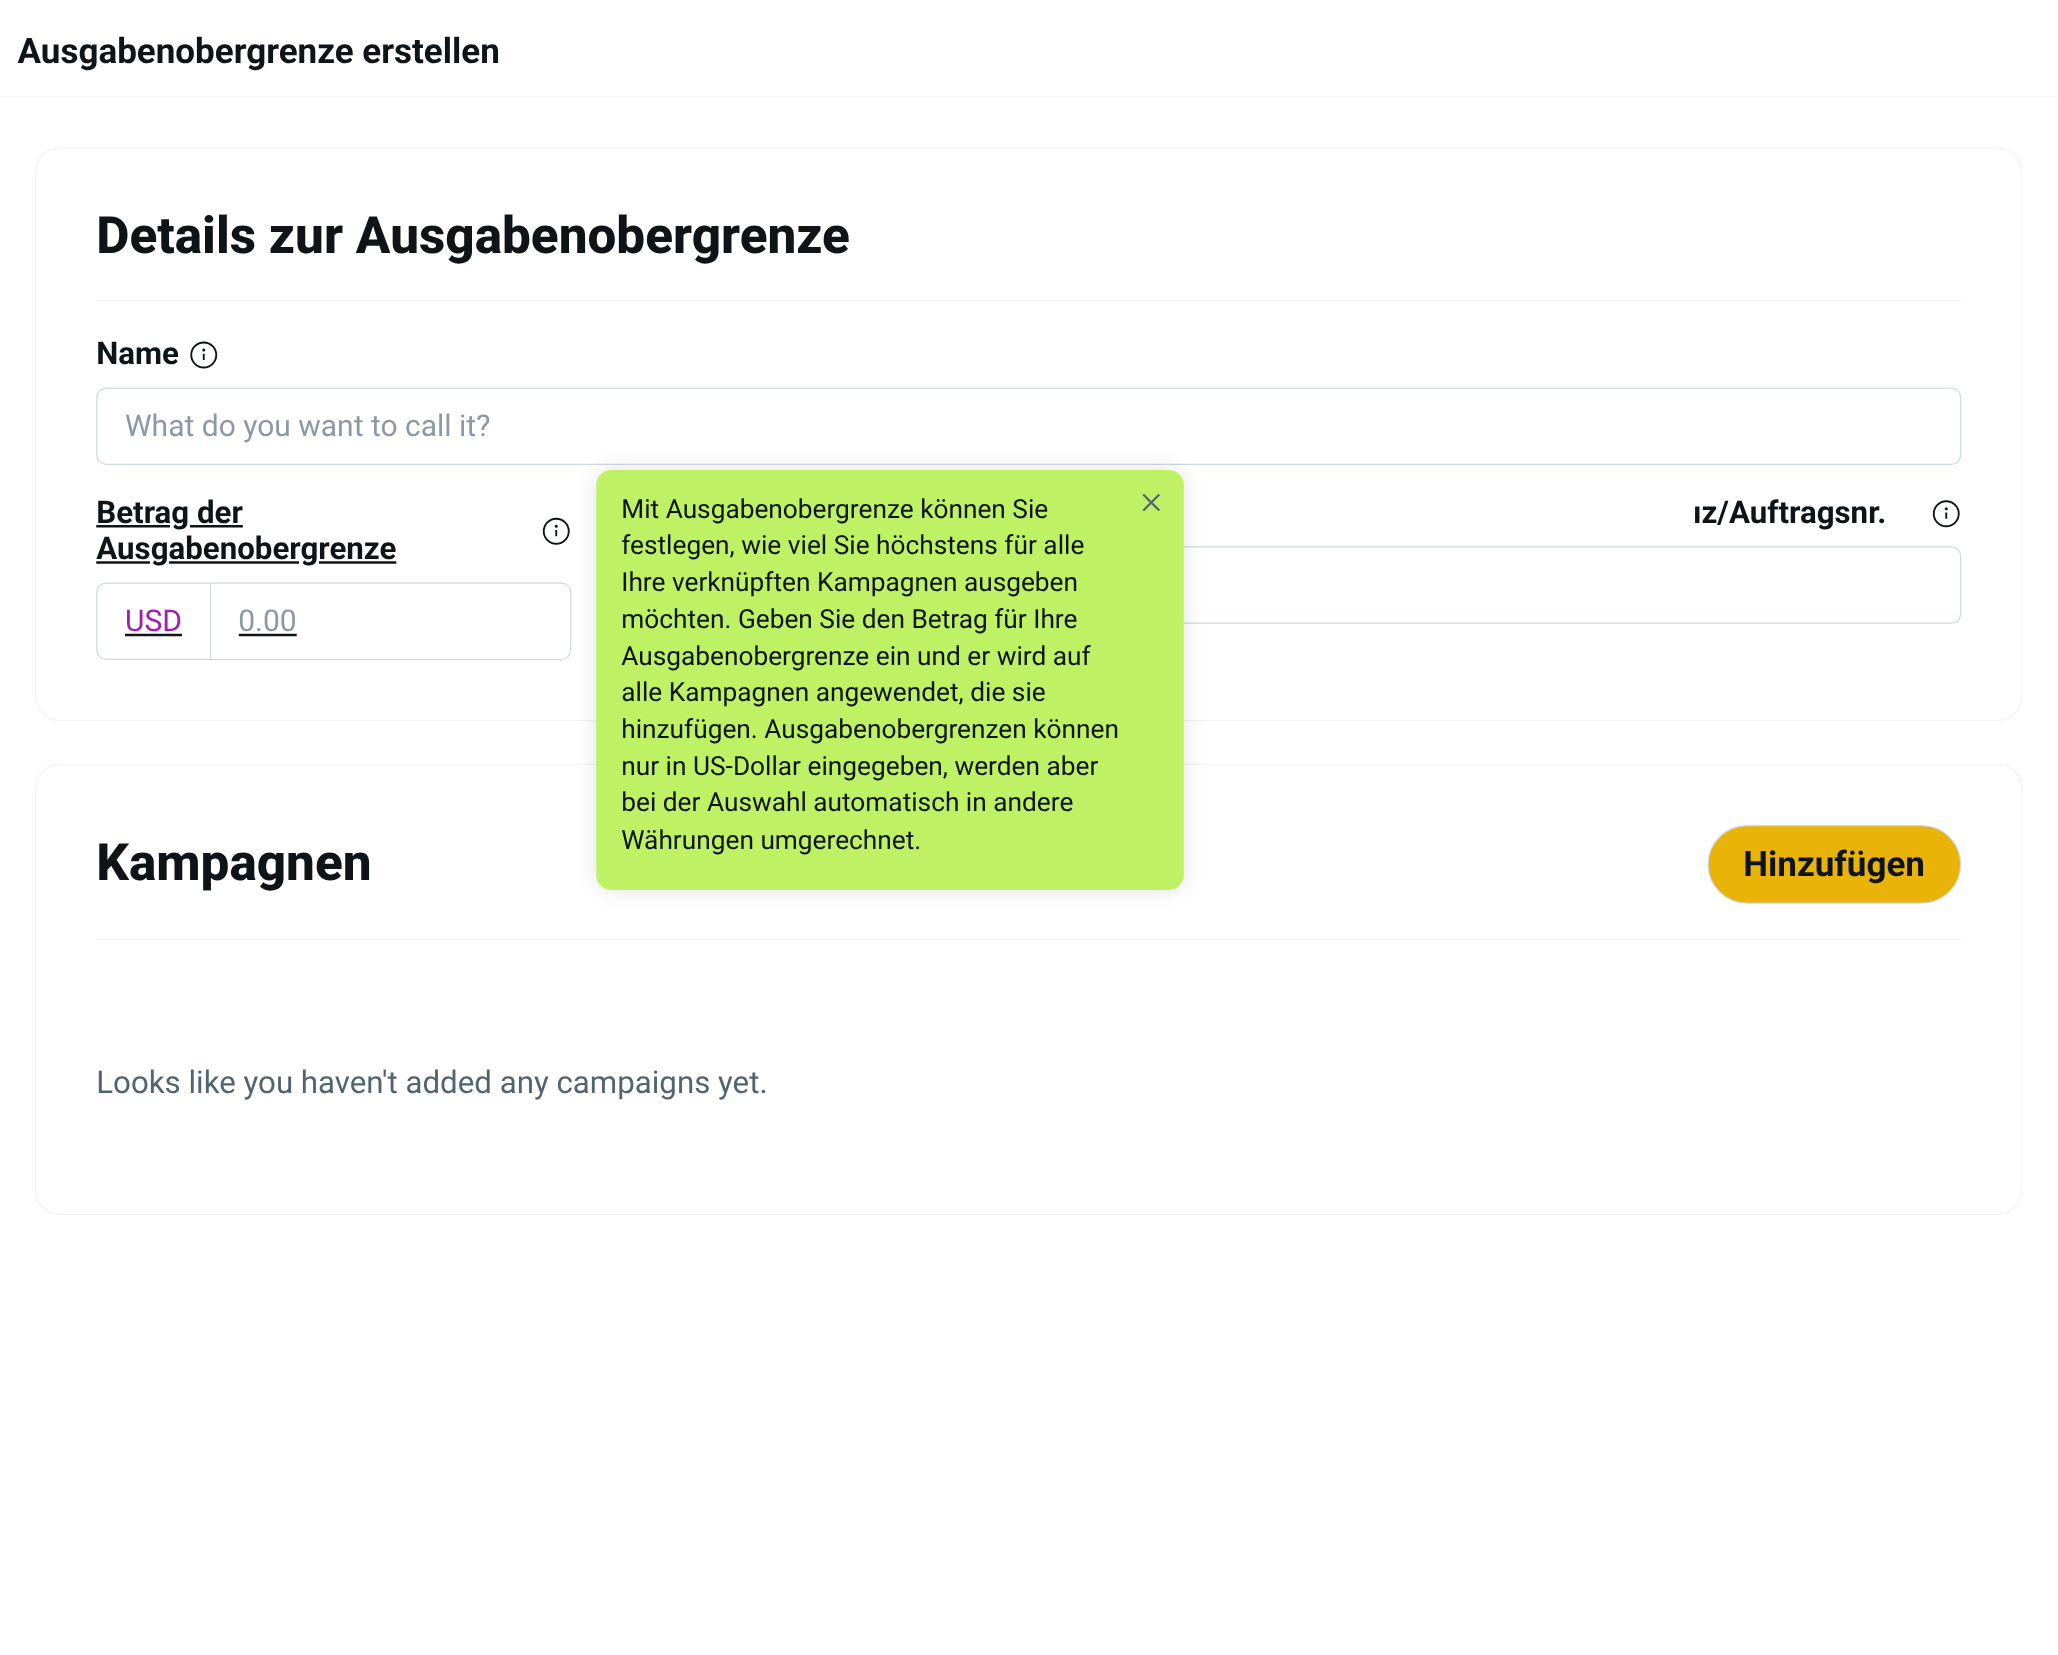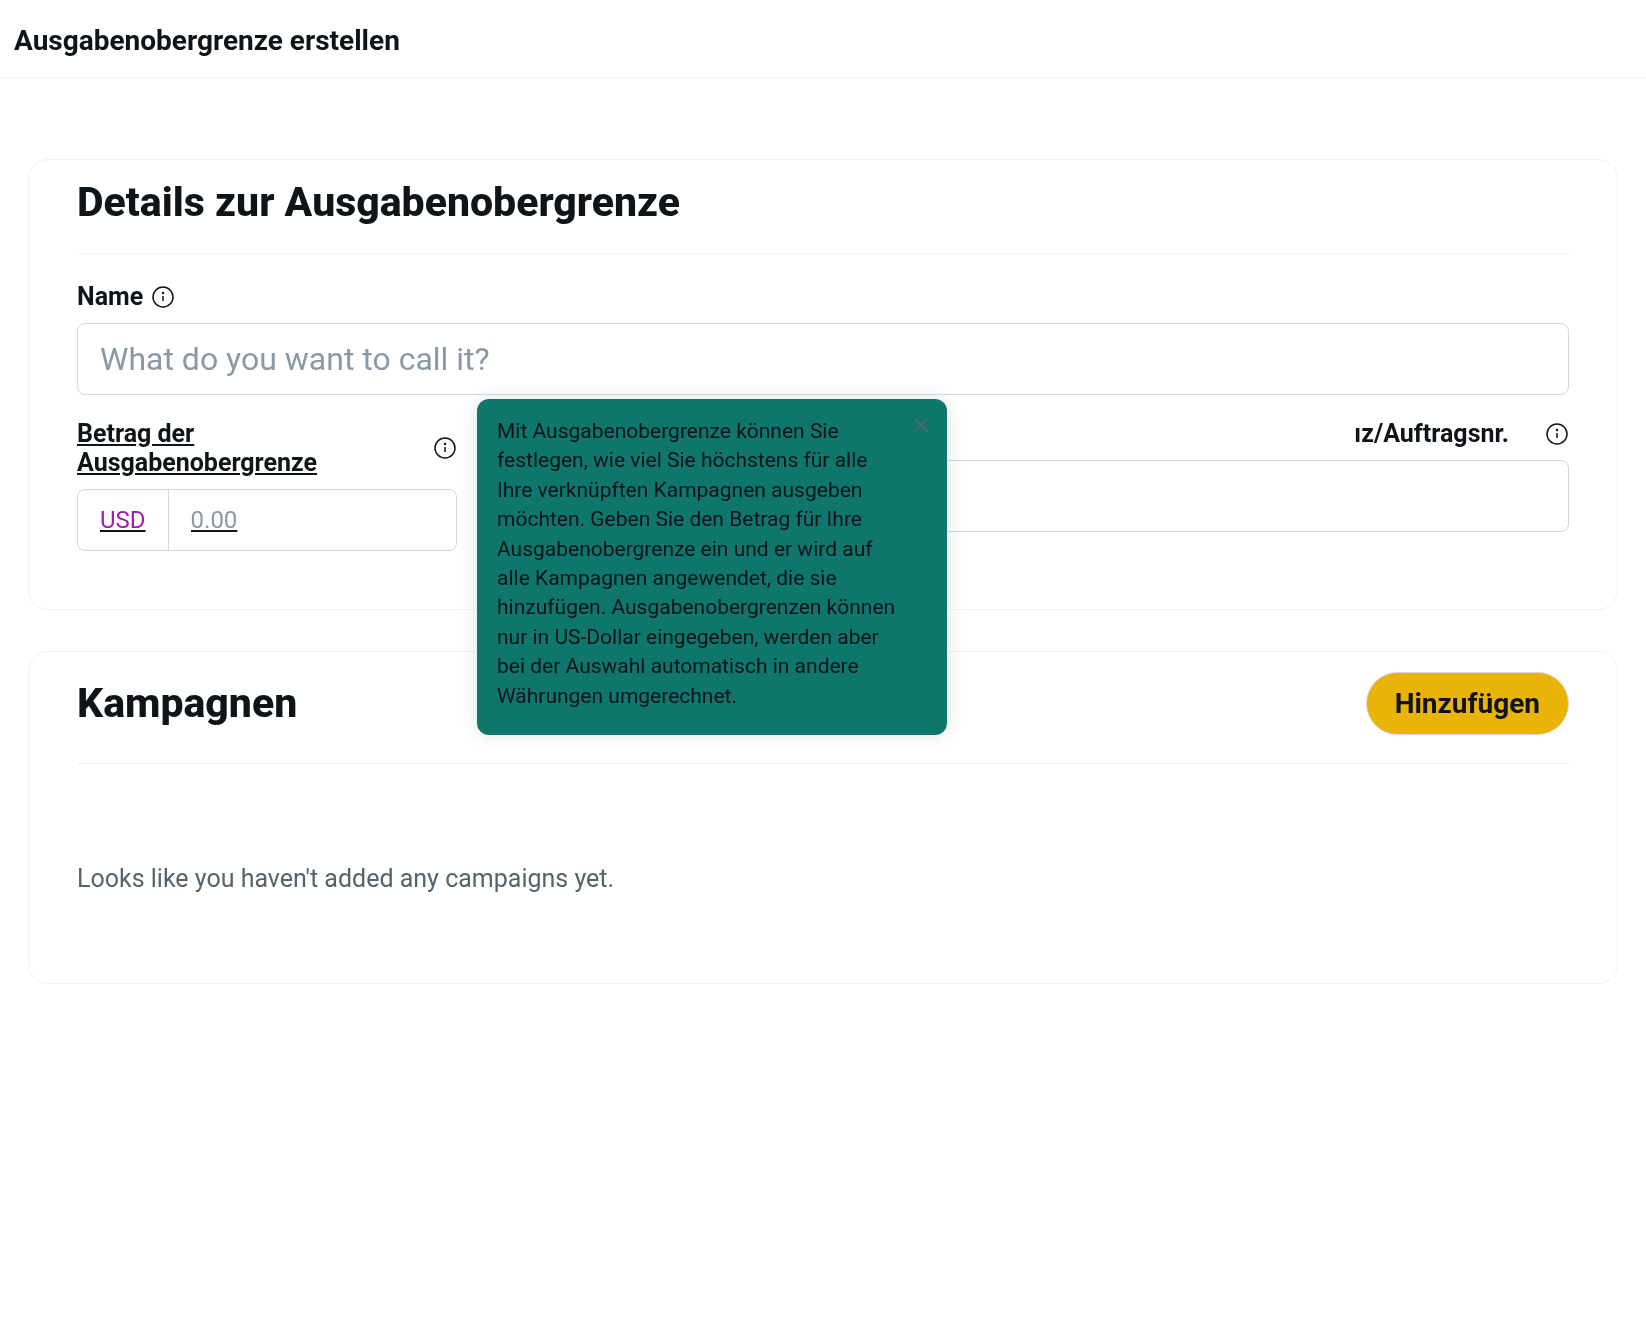--- a/index.html
+++ b/index.html
@@ -17,24 +17,23 @@
       border-bottom: 1px solid #eff3f4;
       font-size: 28px;
       font-weight: 700;
     }
     .content-area {
       padding: 40px 28px 28px 28px;
     }
     .card {
       border: 1px solid #eff3f4;
       border-radius: 20px;
-      padding: 20px 48px 40px 48px;
+      padding: 48px 48px 40px 48px;
       margin-bottom: 34px;
       position: relative;
-      margin-top: 41px;
     }
     .card-header-row {
       display: flex;
       justify-content: space-between;
       align-items: center;
       padding-bottom: 28px;
       border-bottom: 1px solid #eff3f4;
       margin-bottom: 28px;
       gap: 33px;
     }
@@ -74,21 +73,21 @@
       height: 24px;
       stroke: #0f1419;
       stroke-width: 1.5;
       fill: none;
     }
     .text-input {
       width: 100%;
       border: 1px solid #cfd9de;
       border-radius: 8px;
       padding: 16px 22px;
-      font-size: 32px;
+      font-size: 24px;
       font-family: inherit;
       color: #0f1419;
       background: #fff;
     }
     .text-input::placeholder {
       color: #8b98a5;
     }
     .row-two-cols {
       display: flex;
       gap: 12px;
@@ -137,21 +136,21 @@
     .helper-text {
       margin-top: 12px;
       font-size: 22px;
       color: #536471;
     }
     .tooltip-popover {
       position: absolute;
       top: -20px;
       left: 400px;
       width: 470px;
-      background: #0f766e;
+      background: #bef264;
       border-radius: 12px;
       box-shadow: 0 0 18px rgba(0,0,0,0.12);
       padding: 18px 48px 24px 20px;
       z-index: 10;
     }
     .tooltip-text {
       font-size: 21px;
       line-height: 1.4;
       color: #0f1419;
     }

